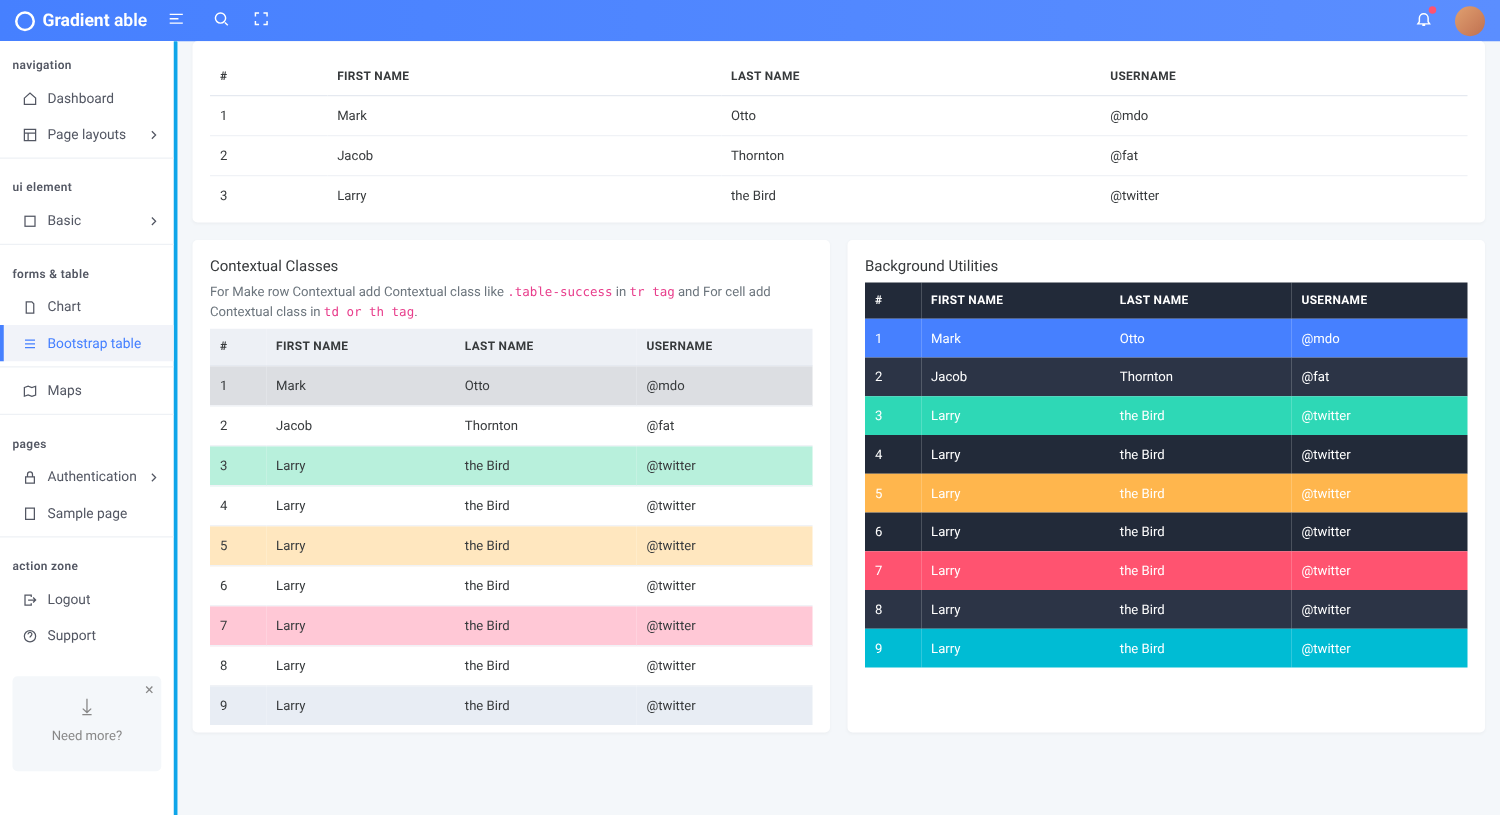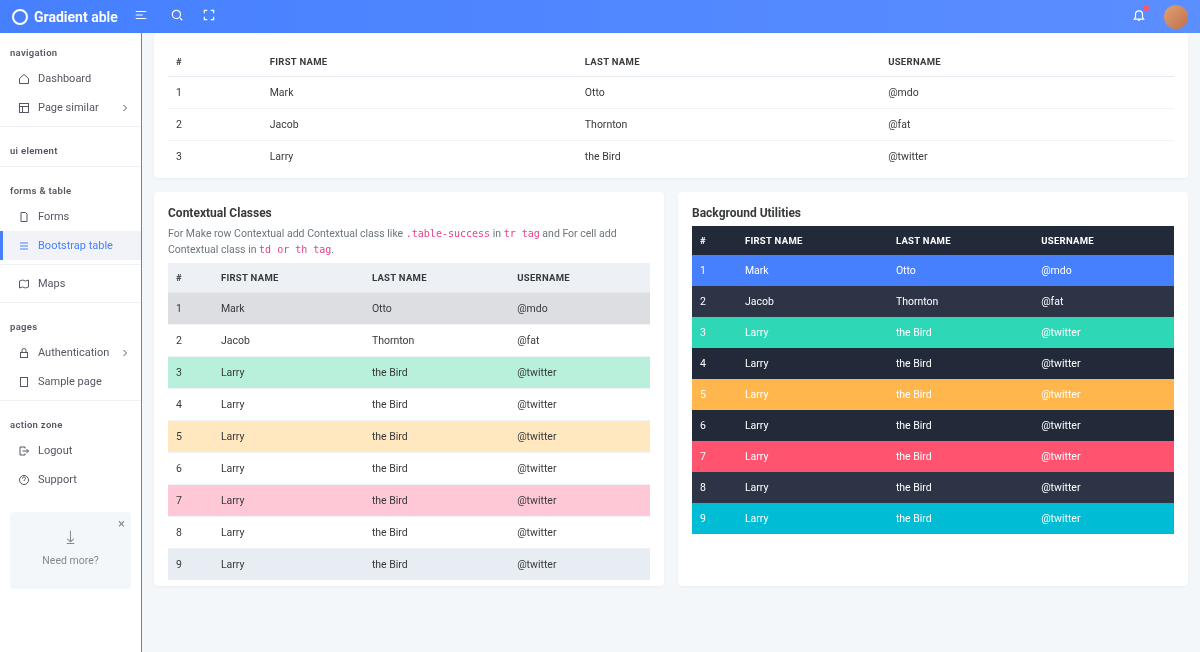--- a/index.html
+++ b/index.html
@@ -11,38 +11,38 @@
 .logo-mark { width:16px; height:16px; border:2px solid #fff; border-radius:50%; }
 .logo b { font-weight:700; }
 .hamburger { margin-left:16px; cursor:pointer; }
 .hdr-icon { width:14px; height:14px; stroke:#fff; fill:none; stroke-width:2; cursor:pointer; }
 .hdr-right { margin-left:auto; display:flex; align-items:center; gap:18px; }
 .bell { position:relative; }
 .bell::after { content:""; position:absolute; top:-3px; right:-3px; width:6px; height:6px; background:#ff5370; border-radius:50%; }
 .avatar { width:24px; height:24px; border-radius:50%; background:linear-gradient(135deg,#e0a070,#c07050); }
 
 
-.sidebar { position:fixed; left:0; top:33px; bottom:0; width:142px; background:#fff; border-right:1px solid #0ea5e9; overflow-y:auto; }
+.sidebar { position:fixed; left:0; top:33px; bottom:0; width:142px; background:#fff; border-right:3px solid #0ea5e9; overflow-y:auto; }
 .nav-caption { padding:14px 10px 6px; font-size:9.5px; color:#535763; letter-spacing:.3px; font-weight:600; text-transform:lowercase; }
 .nav-item { display:flex; align-items:center; gap:8px; padding:8px 10px 8px 18px; font-size:11px; color:#535763; cursor:pointer; position:relative; }
 .nav-item.active { background:#f1f3f9; color:#4680ff; }
 .nav-item.active::before { content:""; position:absolute; left:0; top:0; bottom:0; width:3px; background:#4680ff; }
 .nav-ic { width:12px; height:12px; stroke:currentColor; fill:none; stroke-width:2; flex-shrink:0; }
 .nav-chev { margin-left:auto; }
 .sidebar hr { border:none; border-top:1px solid #eef1f5; margin:4px 0; }
 
 .promo { margin:18px 10px; padding:14px 8px; background:#f4f7fa; border-radius:4px; text-align:center; position:relative; }
 .promo-x { position:absolute; top:4px; right:6px; color:#888; cursor:pointer; font-size:13px; }
 .promo-ic { font-size:18px; color:#888; }
 .promo-txt { font-size:10.5px; color:#888; margin:6px 0 8px; }
 
 
 .content { margin-left:142px; padding:0 12px 20px; }
 .card { background:#fff; border-radius:4px; box-shadow:0 1px 3px rgba(0,0,0,.04); padding:14px 14px 6px; margin-bottom:14px; }
-.card-title { font-size:12px; font-weight:700; color:#373a3c; margin-bottom:6px; }
+.card-title { font-size:12px; font-weight:400; color:#373a3c; margin-bottom:6px; }
 .card-sub { font-size:10.5px; color:#6c757d; margin-bottom:5px; line-height:1.5; }
 .card-sub code { color:#e83e8c; font-family:monospace; font-size:10px; }
 
 .row { display:flex; gap:14px; }
 .col { flex:1; min-width:0; }
 
 table { width:100%; border-collapse:collapse; }
 th,td { text-align:left; padding:9px 8px; font-size:10.5px; }
 th { font-size:9.5px; text-transform:uppercase; font-weight:700; color:#373a3c; border-bottom:1px solid #e5e9f0; letter-spacing:.3px; }
 td { border-bottom:1px solid #f0f2f6; }
@@ -105,34 +105,43 @@
       <svg class="nav-ic" viewBox="0 0 24 24">
         <path d="M3 11l9-8 9 8v10H3z"></path>
       </svg>
       <span>Dashboard</span>
     </div>
     <div class="nav-item">
       <svg class="nav-ic" viewBox="0 0 24 24">
         <rect x="3" y="3" width="18" height="18"></rect>
         <path d="M3 9h18M9 9v12"></path>
       </svg>
-      <span>Page similar</span>
+      <span>Page layouts</span>
       <svg class="nav-ic nav-chev" viewBox="0 0 24 24">
         <path d="M9 6l6 6-6 6"></path>
       </svg>
     </div>
     <hr>
     <div class="nav-caption">ui element</div>
+    <div class="nav-item">
+      <svg class="nav-ic" viewBox="0 0 24 24">
+        <rect x="4" y="4" width="16" height="16"></rect>
+      </svg>
+      <span>Basic</span>
+      <svg class="nav-ic nav-chev" viewBox="0 0 24 24">
+        <path d="M9 6l6 6-6 6"></path>
+      </svg>
+    </div>
     <hr>
     <div class="nav-caption">forms &amp; table</div>
     <div class="nav-item">
       <svg class="nav-ic" viewBox="0 0 24 24">
         <path d="M6 3h9l3 3v15H6z"></path>
       </svg>
-      <span>Forms</span>
+      <span>Chart</span>
     </div>
     <div class="nav-item active">
       <svg class="nav-ic" viewBox="0 0 24 24">
         <path d="M4 6h16M4 12h16M4 18h16"></path>
       </svg>
       <span>Bootstrap table</span>
     </div>
     <hr>
     <div class="nav-item">
       <svg class="nav-ic" viewBox="0 0 24 24">

